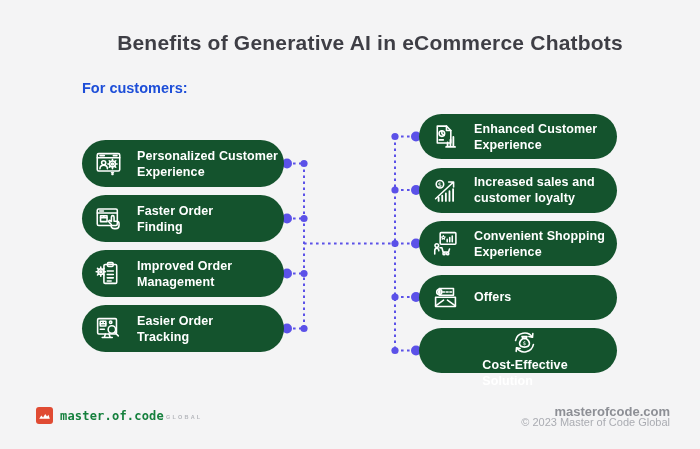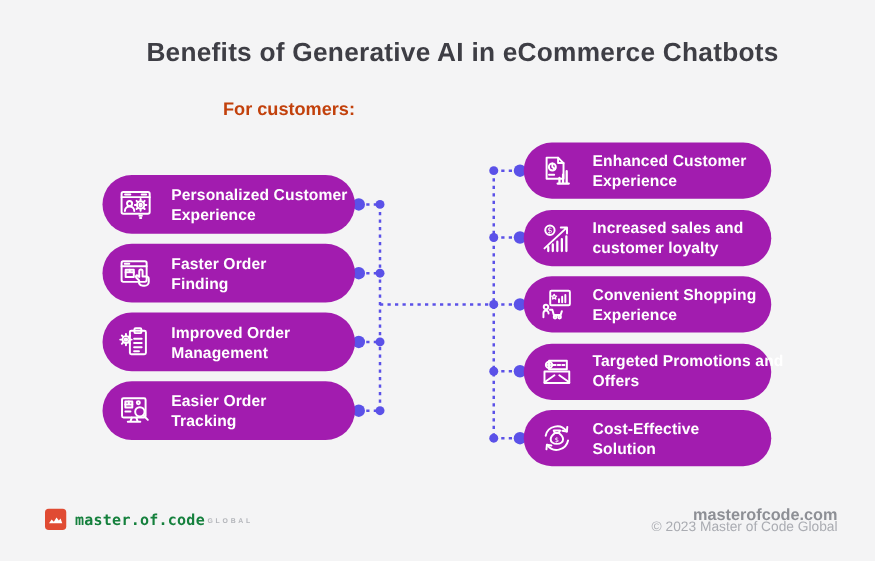--- a/index.html
+++ b/index.html
@@ -7,37 +7,37 @@
     position:relative; width:700px; height:449px;
     background:#f4f4f5; overflow:hidden;
     font-family:"Liberation Sans", sans-serif;
   }
   .title {
     position:absolute; top:31px; left:0; width:100%;
     text-align:center; font-size:21px; font-weight:bold;
     color:#3e3e45; letter-spacing:0.2px;padding-left:20px;
   }
   .col-header {
-    position:absolute; top:80px; text-align:right;
-    font-size:14.5px; font-weight:bold; color:#c2410c;
+    position:absolute; top:80px; text-align:left;
+    font-size:14.5px; font-weight:bold; color:#1d4ed8;
   }
   .col-header.customers { left:82px;  width:202px; }
   .col-header.business  { left:419px; width:198px; }
 
   .pill {
     position:absolute; display:flex; align-items:center;
-    background:#a21caf; color:#fff; border-radius:24px;
+    background:#14532d; color:#fff; border-radius:24px;
   }
   .pill.left  { left:82px;  width:202px; height:47px; }
   .pill.right { left:419px; width:198px; height:45px; }
   #pill-l1 { top:140px; } #pill-l2 { top:195px; }
   #pill-l3 { top:250px; } #pill-l4 { top:305px; }
   #pill-r1 { top:114px; }   #pill-r2 { top:167.5px; }
   #pill-r3 { top:221px; }   #pill-r4 { top:274.5px; }
-  #pill-r5 { top:328px; }
+  #pill-r5 { top:328px;flex-direction:column; }
 
   .pill .icon { width:29px; height:29px; margin-left:12px; flex:0 0 auto; }
   .pill .icon svg { width:100%; height:100%; display:block; }
   .pill .txt { margin-left:14px; font-size:12.5px; font-weight:bold;
                line-height:16px; letter-spacing:0.1px; }
   .pill .txt div { white-space:nowrap; }
 
   svg.connectors { position:absolute; left:0; top:0; pointer-events:none; }
 
   .logo-box {
@@ -234,21 +234,20 @@
       <svg viewBox="0 0 24 24" fill="none" stroke="#fff" stroke-width="1.3" stroke-linecap="round" stroke-linejoin="round">
         <rect x="6.8" y="4.6" width="11.8" height="5.6"></rect>
         <path d="M9.6 7.4h7.4" stroke-dasharray="1.6 1.4"></path>
         <circle cx="6.8" cy="7.4" r="2.1"></circle>
           <circle cx="6.8" cy="7.4" r="0.7"></circle>
         <path d="M3.8 11.8h16.4v7.6H3.8z"></path>
         <path d="M3.8 18.9l6.6-4.7 M20.2 18.9l-6.6-4.7"></path>
       </svg>
     </span>
     <span class="txt">
-      <div>Targeted Promotions and</div>
       <div>Offers</div>
     </span>
   </div>
 
   <div class="pill right" id="pill-r5">
     <span class="icon">
       <svg viewBox="0 0 24 24" fill="none" stroke="#fff" stroke-width="1.3" stroke-linecap="round" stroke-linejoin="round">
         <path d="M4.6 10.4A7.7 7.7 0 0 1 18.5 7.6"></path>
         <path d="M18.9 4.6l-.3 3.1-3-.6"></path>
         <path d="M19.4 13.6A7.7 7.7 0 0 1 5.5 16.4"></path>

